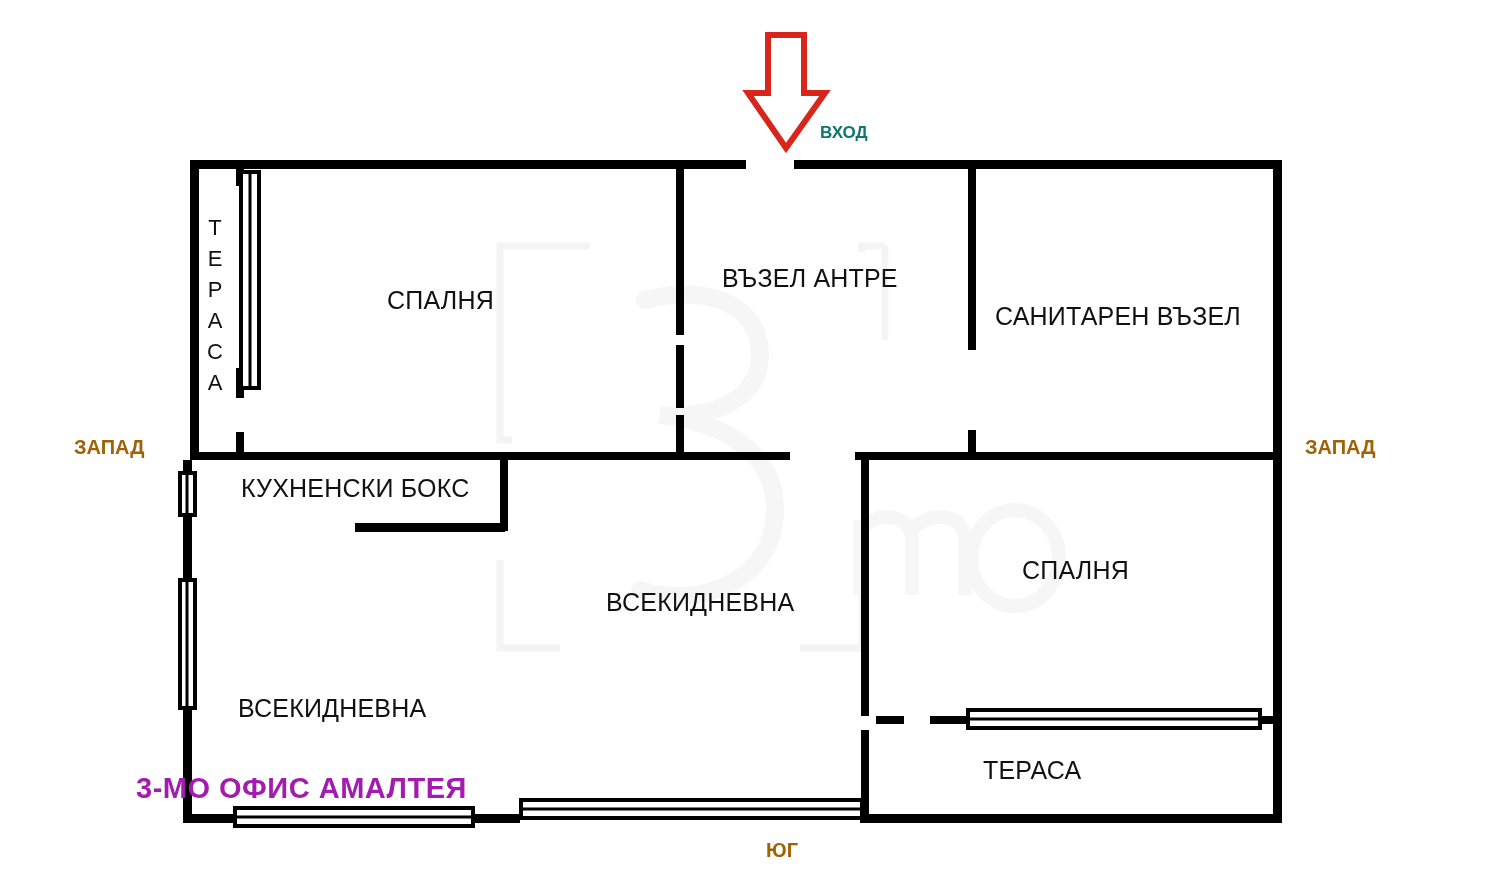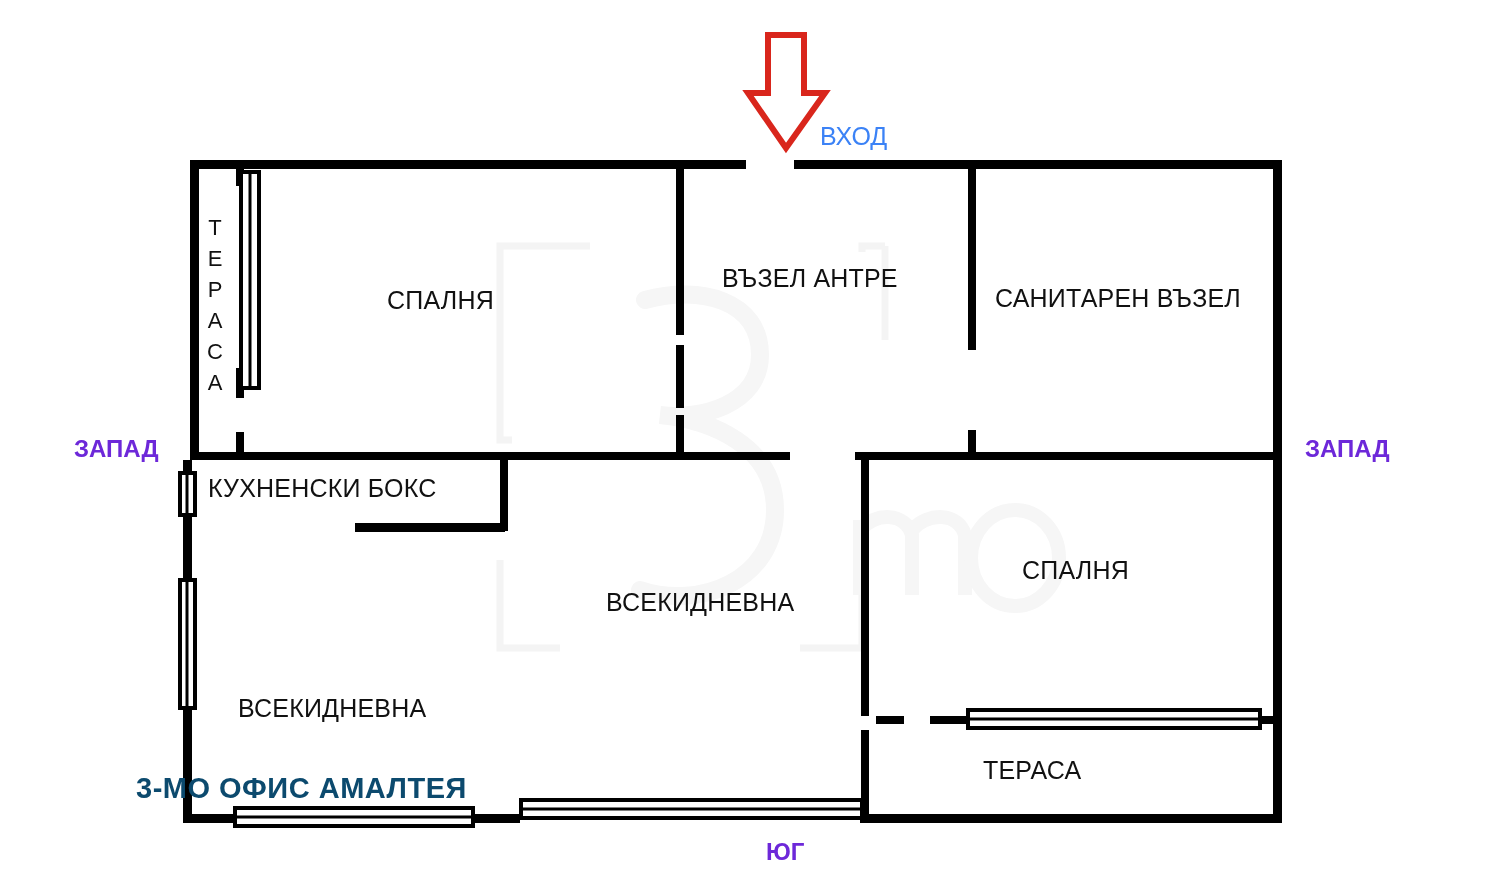--- a/index.html
+++ b/index.html
@@ -25,33 +25,33 @@
     color: #111111;
     font-family: "Liberation Sans", sans-serif;
     white-space: nowrap;
     line-height: 1;
   }
   .room-label {
     font-size: 25px;
     letter-spacing: 0.2px;
   }
   .compass {
-    font-size: 24px;
+    font-size: 20px;
     font-weight: bold;
-    color: #6d28d9;
+    color: #a16207;
   }
   .entrance-label {
-    font-size: 25px;
-    font-weight: normal;
-    color: #3b82f6;
+    font-size: 17px;
+    font-weight: bold;
+    color: #0f766e;
   }
   .watermark-label {
     font-size: 29px;
     font-weight: bold;
-    color: #0c4a6e;
+    color: #a21caf;
     letter-spacing: 0.5px;
   }
   .vert-label {
     font-size: 22px;
     line-height: 31px;
     text-align: center;
     width: 24px;
   }
 </style>
 </head>
@@ -154,23 +154,23 @@
   <div>Р</div>
   <div>А</div>
   <div>С</div>
   <div>А</div>
 </div>
 
 <div class="txt room-label" style="left:387px; top:288px;">СПАЛНЯ</div>
 
 <div class="txt room-label" style="left:722px; top:266px;">ВЪЗЕЛ АНТРЕ</div>
 
-<div class="txt room-label" style="left:995px; top:286px;">САНИТАРЕН ВЪЗЕЛ</div>
+<div class="txt room-label" style="left:995px; top:304px;">САНИТАРЕН ВЪЗЕЛ</div>
 
-<div class="txt room-label" style="left:208px; top:476px;text-align:right;">КУХНЕНСКИ БОКС</div>
+<div class="txt room-label" style="left:241px; top:476px;text-align:right;">КУХНЕНСКИ БОКС</div>
 
 <div class="txt room-label" style="left:606px; top:590px;">ВСЕКИДНЕВНА</div>
 
 <div class="txt room-label" style="left:238px; top:696px;">ВСЕКИДНЕВНА</div>
 
 <div class="txt room-label" style="left:1022px; top:558px;">СПАЛНЯ</div>
 
 <div class="txt room-label" style="left:983px; top:758px;">ТЕРАСА</div>
 
 <div class="txt watermark-label" style="left:136px; top:774px;">3-МО ОФИС АМАЛТЕЯ</div>

